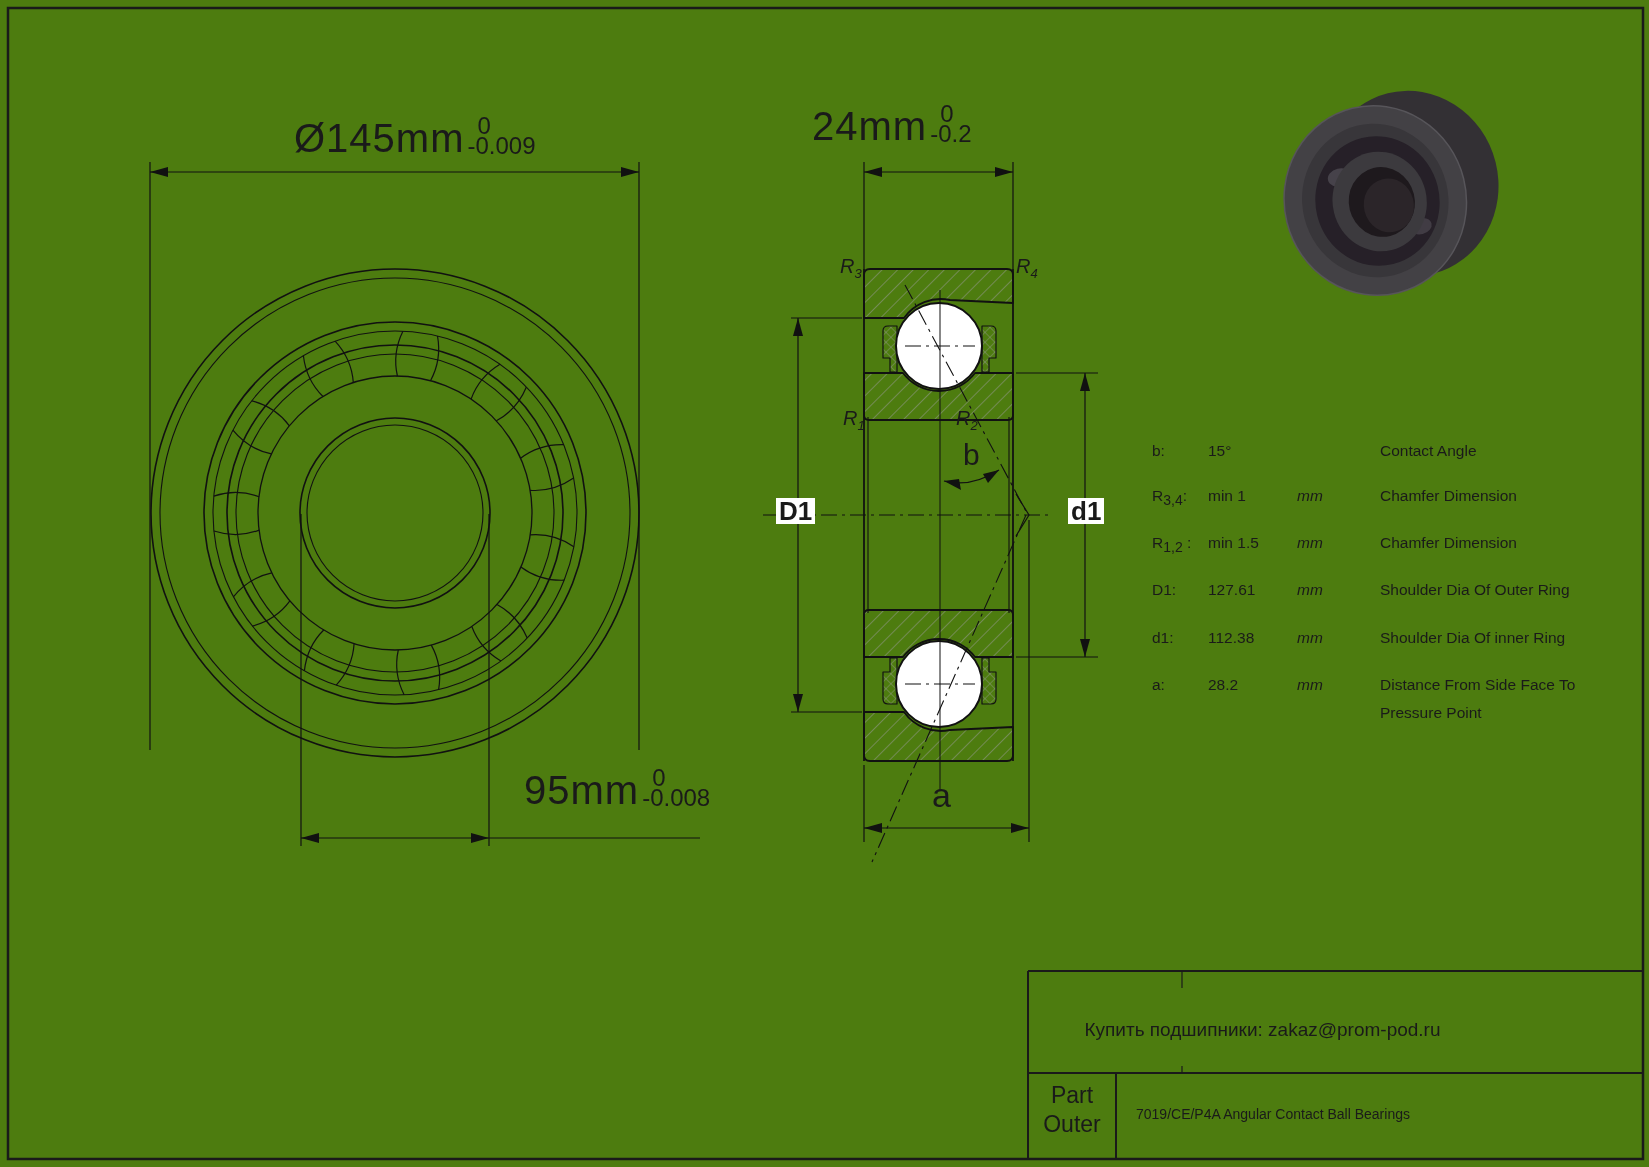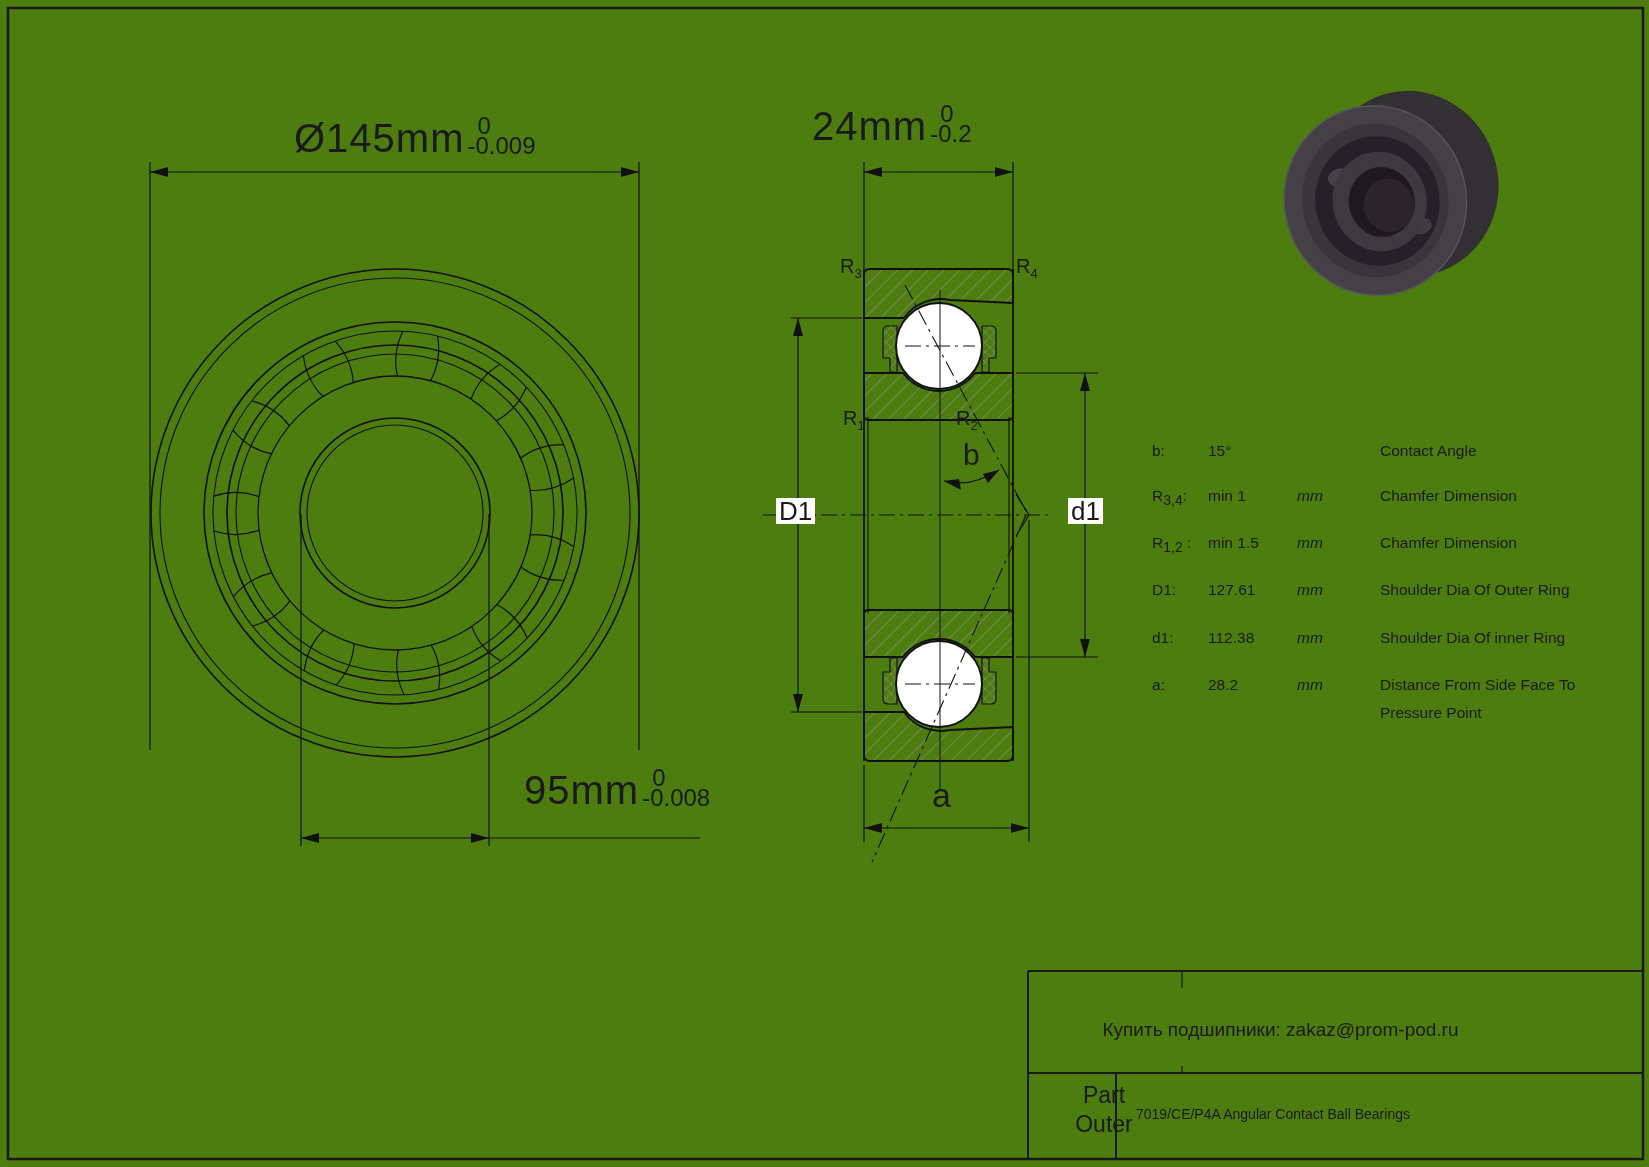--- a/index.html
+++ b/index.html
@@ -6,37 +6,37 @@
   .stage{position:relative;width:1649px;height:1167px;background:#4d7c0f;
          font-family:"Liberation Sans",sans-serif;color:#1a1a1a;overflow:hidden;}
   .stage > svg{position:absolute;left:0;top:0;}
 
   
   .dim{position:absolute;display:flex;align-items:flex-end;white-space:nowrap;}
   .dim .main{font-size:40px;line-height:42px;letter-spacing:1px;}
   .dim .tol{display:flex;flex-direction:column;font-size:24px;line-height:20px;margin-left:3px;padding-bottom:3px;}
   .dim .tol .t{padding-left:10px;}
 
-  .rlabel{position:absolute;font-size:20px;line-height:20px;}
+  .rlabel{position:absolute;font-size:20px;line-height:20px;font-style:italic;}
   .rlabel sub{font-size:13px;}
-  .dlabel{position:absolute;font-size:26px;line-height:26px;background:#fff;padding:0 3px;}
+  .dlabel{position:absolute;font-size:26px;line-height:26px;background:#fff;padding:0 3px;font-weight:bold;}
   .letter-b{position:absolute;font-size:30px;line-height:30px;}
   .letter-a{position:absolute;font-size:34px;line-height:34px;}
 
   
   .spec-row{position:absolute;left:1152px;width:495px;height:60px;font-size:15.5px;line-height:28px;}
   .spec-row .lbl{position:absolute;left:0;top:0;white-space:nowrap;}
   .spec-row .lbl sub{font-size:14px;}
   .spec-row .val{position:absolute;left:56px;top:0;white-space:nowrap;}
   .spec-row .unit{position:absolute;left:145px;top:0;white-space:nowrap;font-style:italic;}
   .spec-row .desc{position:absolute;left:228px;top:0;width:250px;white-space:normal;}
 
   
-  .tb-contact{position:absolute;left:1030px;top:1019px;width:465px;text-align:center;font-size:19px;padding-left:18px;}
-  .tb-part{position:absolute;left:1028px;top:1081px;width:88px;text-align:center;font-size:23px;line-height:29px;margin-left:32px;}
+  .tb-contact{position:absolute;left:1030px;top:1019px;width:465px;text-align:center;font-size:19px;}
+  .tb-part{position:absolute;left:1028px;top:1081px;width:88px;text-align:center;font-size:23px;line-height:29px;}
   .tb-pn{position:absolute;left:1136px;top:1106px;font-size:14px;white-space:nowrap;}
 </style>
 </head>
 <body>
 
 <div class="stage">
 
 <svg width="1649" height="1167" viewBox="0 0 1649 1167">
   <defs>
     <pattern id="hatch" width="11" height="11" patternUnits="userSpaceOnUse" patternTransform="rotate(45)">

